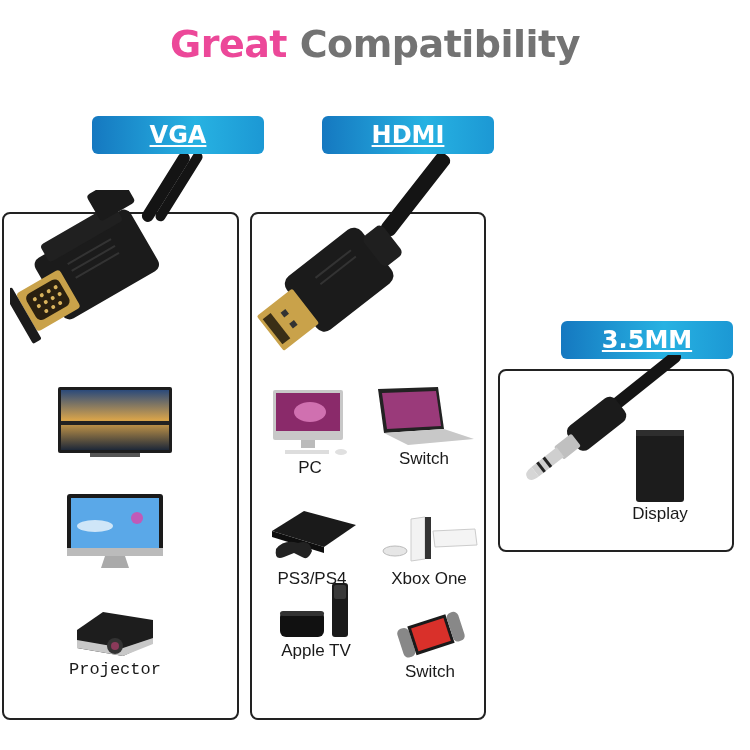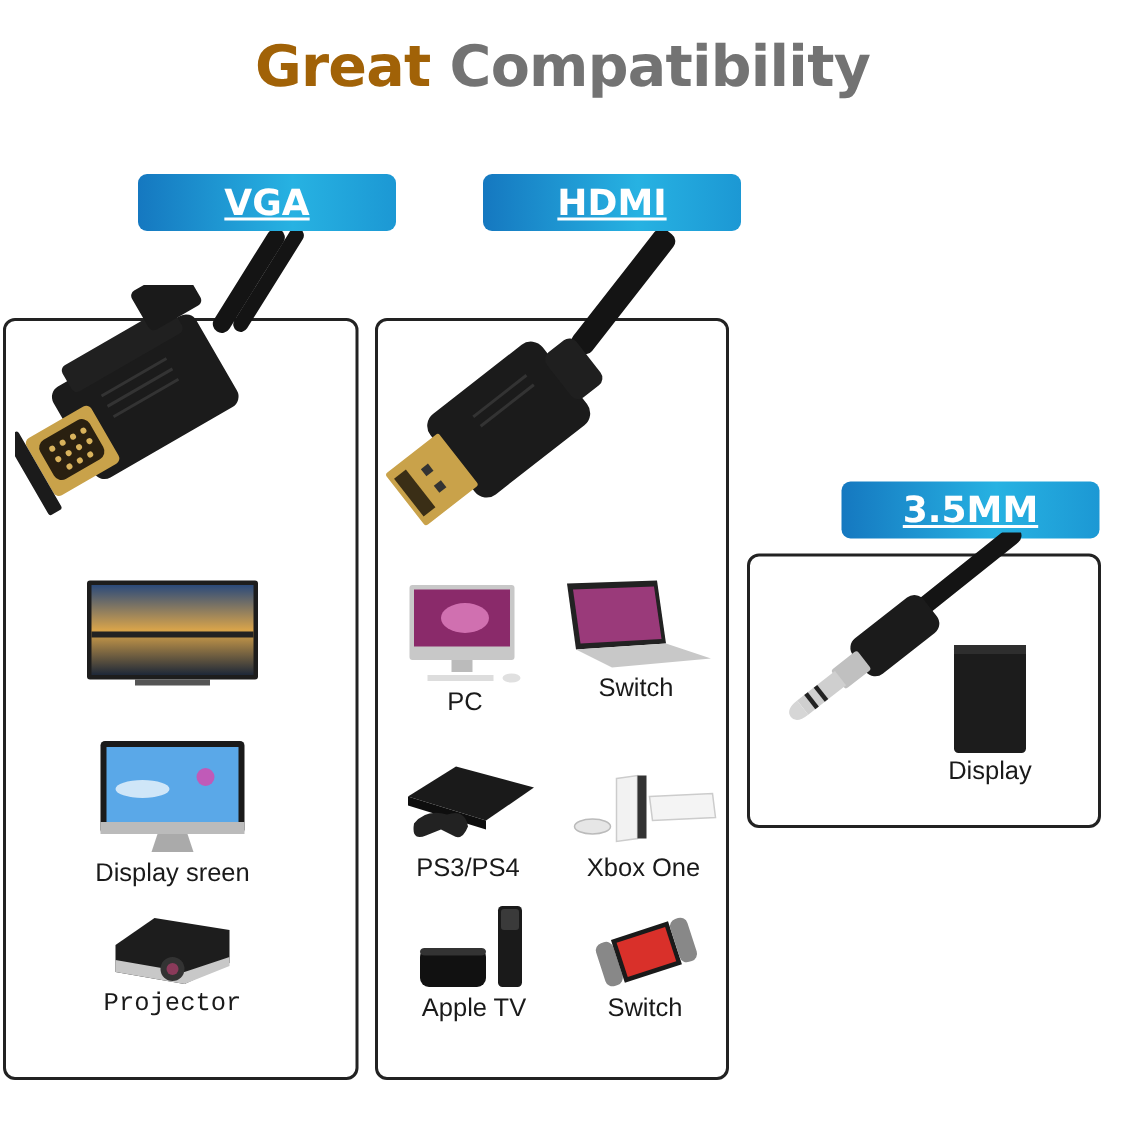--- a/index.html
+++ b/index.html
@@ -4,21 +4,21 @@
 <style>
   * { box-sizing: border-box; margin: 0; padding: 0; }
   html, body { width: 750px; height: 750px; background: #ffffff; overflow: hidden; }
   body { position: relative; font-family: "Liberation Sans", "DejaVu Sans", sans-serif; color: #1a1a1a; }
 
   .title {
     position: absolute; left: 0; top: 22px; width: 750px; text-align: center;
     font-family: "DejaVu Sans", sans-serif; font-weight: bold; font-size: 38px; letter-spacing: -0.5px;
     color: #1a9ad6;
   }
-  .title .w1 { color: #a16207; }
+  .title .w1 { color: #ec4899; }
   .title .w2 { color: #737373; }
 
   .panel {
     position: absolute; border: 2px solid #222; border-radius: 8px; background: #fff;
   }
   .badge {
     position: absolute; height: 38px; border-radius: 6px;
     background: linear-gradient(90deg, #1578c0 0%, #27b2e2 60%, #1c98d4 100%);
     color: #fff; font-family: "DejaVu Sans", sans-serif; font-weight: bold; font-size: 24px;
     display: flex; align-items: center; justify-content: center; z-index: 3; text-decoration: underline;
@@ -92,21 +92,20 @@
 
 <div class="device" style="left:50px; top:492px; width:130px;">
   <svg width="100" height="80" viewBox="0 0 100 80">
     <rect x="2" y="2" width="96" height="62" rx="3" fill="#1a1a1a"></rect>
     <rect x="6" y="6" width="88" height="50" fill="#5aa8e8"></rect>
     <ellipse cx="30" cy="34" rx="18" ry="6" fill="#cfe6f8"></ellipse>
     <circle cx="72" cy="26" r="6" fill="#c05ab8"></circle>
     <rect x="2" y="56" width="96" height="8" fill="#bbb"></rect>
     <path d="M40 64 L60 64 L64 76 L36 76 Z" fill="#aaa"></path>
   </svg>
-  <span class="label">Display sreen</span>
 </div>
 
 <div class="device" style="left:50px; top:608px; width:130px;font-family:Liberation Mono, monospace;">
   <svg width="84" height="52" viewBox="0 0 84 52">
     <path d="M4 22 L30 4 L80 12 L80 34 L50 48 L4 40 Z" fill="#1d1d1d"></path>
     <path d="M4 32 L50 40 L80 30 L80 36 L50 48 L4 40 Z" fill="#c8c8c8"></path>
     <circle cx="42" cy="38" r="8" fill="#333"></circle>
     <circle cx="42" cy="38" r="4" fill="#8a3a5a"></circle>
   </svg>
   <span class="label">Projector</span>
@@ -165,21 +164,21 @@
 <div class="device" style="left:374px; top:515px; width:110px;">
   <svg width="104" height="54" viewBox="0 0 104 54">
     <path d="M34 4 L48 2 L48 44 L34 46 Z" fill="#f2f2f2" stroke="#ccc"></path>
     <rect x="48" y="2" width="6" height="42" fill="#333"></rect>
     <path d="M56 16 L98 14 L100 30 L58 32 Z" fill="#f4f4f4" stroke="#ccc"></path>
     <ellipse cx="18" cy="36" rx="12" ry="5" fill="#e6e6e6" stroke="#bbb"></ellipse>
   </svg>
   <span class="label">Xbox One</span>
 </div>
 
-<div class="device" style="left:264px; top:602px; width:104px;text-align:center;">
+<div class="device" style="left:264px; top:581px; width:104px;text-align:center;">
   <svg width="80" height="60" viewBox="0 0 80 60">
     <rect x="4" y="30" width="44" height="26" rx="6" fill="#111"></rect>
     <rect x="4" y="30" width="44" height="5" rx="3" fill="#333"></rect>
     <rect x="56" y="2" width="16" height="54" rx="3" fill="#1a1a1a"></rect>
     <rect x="58" y="4" width="12" height="14" rx="2" fill="#3a3a3a"></rect>
   </svg>
   <span class="label">Apple TV</span>
 </div>
 
 <div class="device" style="left:374px; top:608px; width:112px;">

